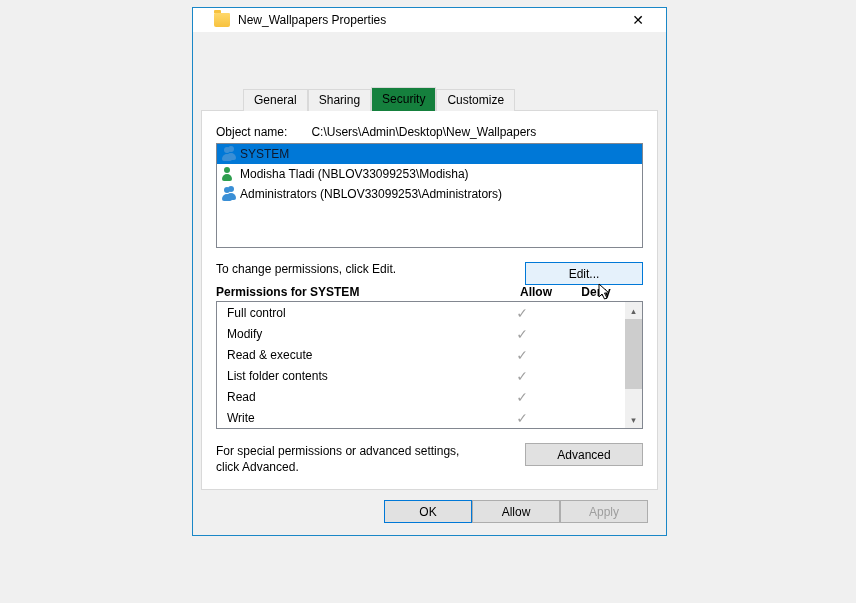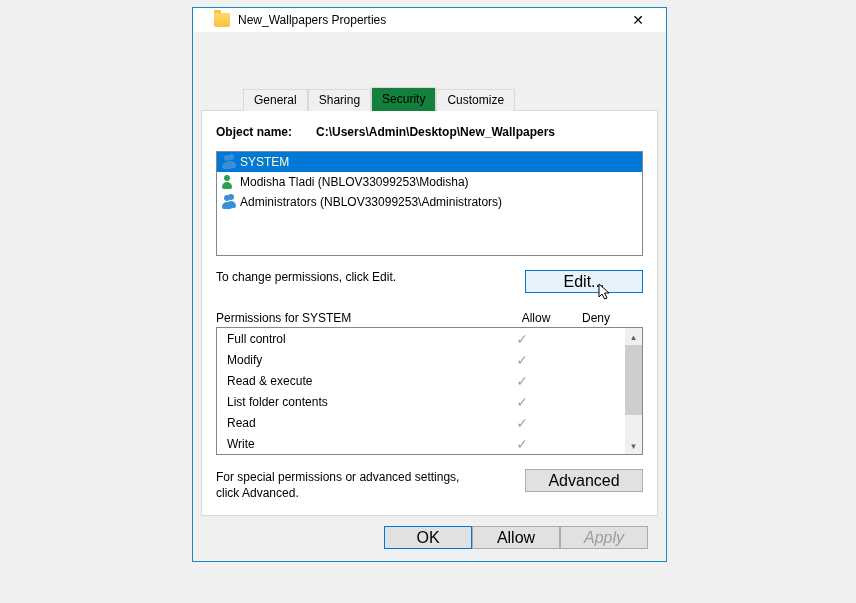--- a/index.html
+++ b/index.html
@@ -81,39 +81,39 @@
     top:1px;
     margin-top:48px;
   }
   .panel {
     border: 1px solid #d9d9d9;
     background:#fff;
     padding: 14px 14px 14px 14px;
   }
   .row { display:flex; align-items:center; }
   .lbl { font-size:12px; }
-  .object-name-row { margin-bottom: 12px; font-weight: bold; }
+  .object-name-row { margin-bottom: 4px; }
   .object-name-row .value { margin-left: 24px; }
   .group-label { margin-bottom: 4px; }
   .listbox {
     border:1px solid #828790;
     background:#fff;
     height: 105px;
     overflow:hidden;
   }
   .listitem {
     display:flex;
     align-items:center;
     padding: 1px 3px;
     height: 20px;
     font-size:12px;
   }
   .listitem.selected {
     background:#0078d7;
-    color:#fef9c3;
+    color:#0f172a;
   }
   .user-icon {
     width:16px; height:16px;
     margin-right:4px;
     position:relative;
   }
   .user-icon .head {
     width:6px; height:6px; border-radius:50%;
     position:absolute; top:1px; left:4px;
   }
@@ -135,36 +135,36 @@
     display:flex;
     align-items:flex-start;
     justify-content:space-between;
     margin-top:14px;
   }
   .btn {
     border:1px solid #adadad;
     background:#e1e1e1;
     min-width: 86px;
     height: 23px;
-    font-size:16px;
+    font-size:12px;
     display:inline-flex;
     align-items:center;
     justify-content:center;
     padding: 8px 8px;
     color:#000;
   }
   .btn.highlight {
     background:#e5f1fb;
     border-color:#0078d7;
     min-width:118px;
   }
   .perm-header {
     display:flex;
-    margin-top:18px;
-    font-size:12px;
+    font-size:12px;
+    font-weight:bold;
   }
   .perm-header .ph-label { flex:1; }
   .perm-header .ph-col { width:60px; text-align:center; }
   .perm-header .ph-scroll { width:17px; }
   .perm-list {
     border:1px solid #828790;
     background:#fff;
     height: 128px;
     margin-top:2px;
     display:flex;
@@ -208,21 +208,21 @@
   .btn-adv { min-width:118px; }
   .footer {
     display:flex;
     justify-content:flex-end;
     padding: 10px 10px 0 0;
   }
   .btn.default {
     border:1px solid #0078d7;
     background:#e1e1e1;
   }
-  .btn.disabled { color:#9e9e9e;font-style:italic; }
+  .btn.disabled { color:#9e9e9e; }
   .cursor {
     position:absolute;
     left: 598px;
     top: 283px;
     width:14px; height:20px;
     pointer-events:none;
   }
 </style>
 </head>
 <body>

